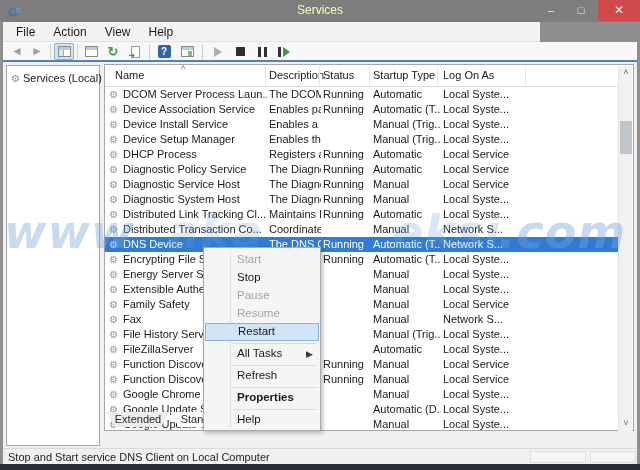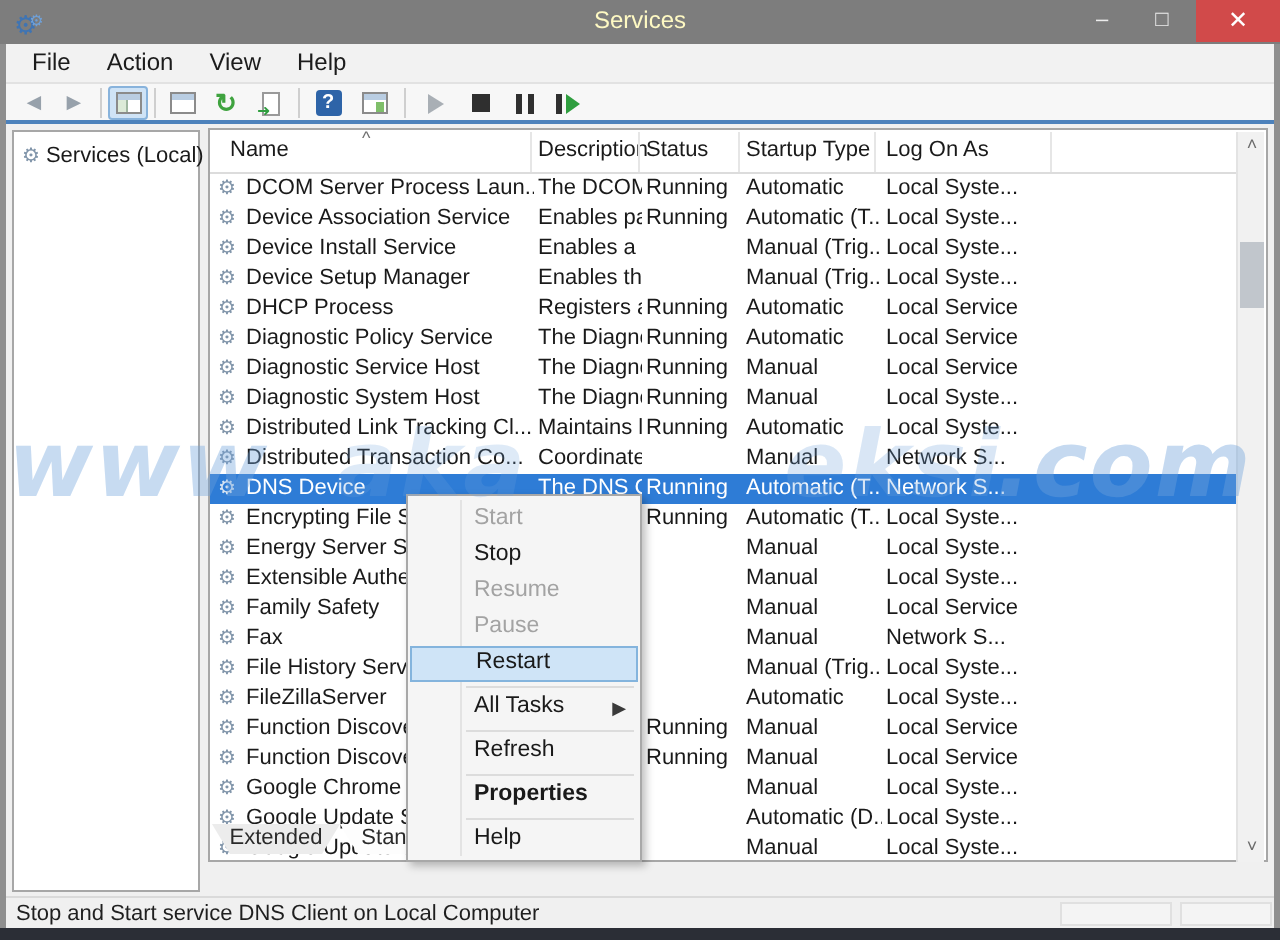--- a/index.html
+++ b/index.html
@@ -14,21 +14,21 @@
   .win-title { position:absolute; left:0; right:0; top:3px; text-align:center; font-size:12px; color:#fef9c3; }
   .cap-btn { position:absolute; top:0; height:21px; text-align:center; font-size:11px; color:#ececec; line-height:20px; }
   .cap-min { right:76px; width:26px; }
   .cap-max { right:46px; width:26px; }
   .cap-close { right:0; width:42px; background:#d14a4a; color:#fff; font-size:12px; }
 
   .frame-left  { position:absolute; left:0; top:22px; width:3px; height:443px; background:#8f8f8f; }
   .frame-right { position:absolute; right:0; top:22px; width:3px; height:443px; background:#8f8f8f; }
   .bottom-strip{ position:absolute; left:0; top:464px; width:640px; height:6px; background:#2b2e36; }
 
-  .menubar { position:absolute; left:3px; top:22px; width:634px; height:20px; background:#f2f2f2; border-bottom:1px solid #e2e2e2; padding-left:4px; }
+  .menubar { position:absolute; left:3px; top:22px; width:537px; height:20px; background:#f2f2f2; border-bottom:1px solid #e2e2e2; padding-left:4px; }
   .menu-item { display:inline-block; padding:0 9px; font-size:12px; color:#1c1c1c; line-height:19px; }
 
   .toolbar { position:absolute; left:3px; top:42px; width:634px; height:20px; background:#f7f7f7; border-bottom:2px solid #4d82bc; }
   .tb { position:absolute; top:1px; width:20px; height:17px; display:flex; align-items:center; justify-content:center; }
   .tb-sep { position:absolute; top:2px; width:1px; height:15px; background:#cfcfcf; }
   .arrow-glyph { font-size:12px; color:#97a1ab; line-height:15px; }
   .winicon { width:13px; height:11px; border:1px solid #8b8b8b; background:#fff; position:relative; }
   .winicon::before { content:""; position:absolute; left:0; top:0; right:0; height:3px; background:#b9cde2; }
   .winicon.tree::after { content:""; position:absolute; left:0; top:3px; bottom:0; width:4px; background:#dcead8; border-right:1px solid #9fb6a0; }
   .winicon.act::after { content:""; position:absolute; right:1px; top:4px; width:4px; height:5px; background:#7fbf6a; }
@@ -403,22 +403,22 @@
   <div class="watermark" id="watermark">
       <span class="wm wm0">www</span>
       <span class="wm wm1">aka</span>
       <span class="wm wm2">eksi</span>
       <span class="wm wm3">.com</span>
     </div>
 
   <div class="ctxmenu" id="ctxmenu">
       <div class="mi disabled">Start</div>
       <div class="mi ">Stop</div>
+      <div class="mi disabled">Pause</div>
       <div class="mi disabled">Resume</div>
-      <div class="mi disabled">Pause</div>
       <div class="mi highlighted">Restart</div>
       <div class="msep"></div>
       <div class="mi ">All Tasks<span class="sub">▶</span></div>
       <div class="msep"></div>
       <div class="mi ">Refresh</div>
       <div class="msep"></div>
       <div class="mi bold">Properties</div>
       <div class="msep"></div>
       <div class="mi ">Help</div>
     </div>

